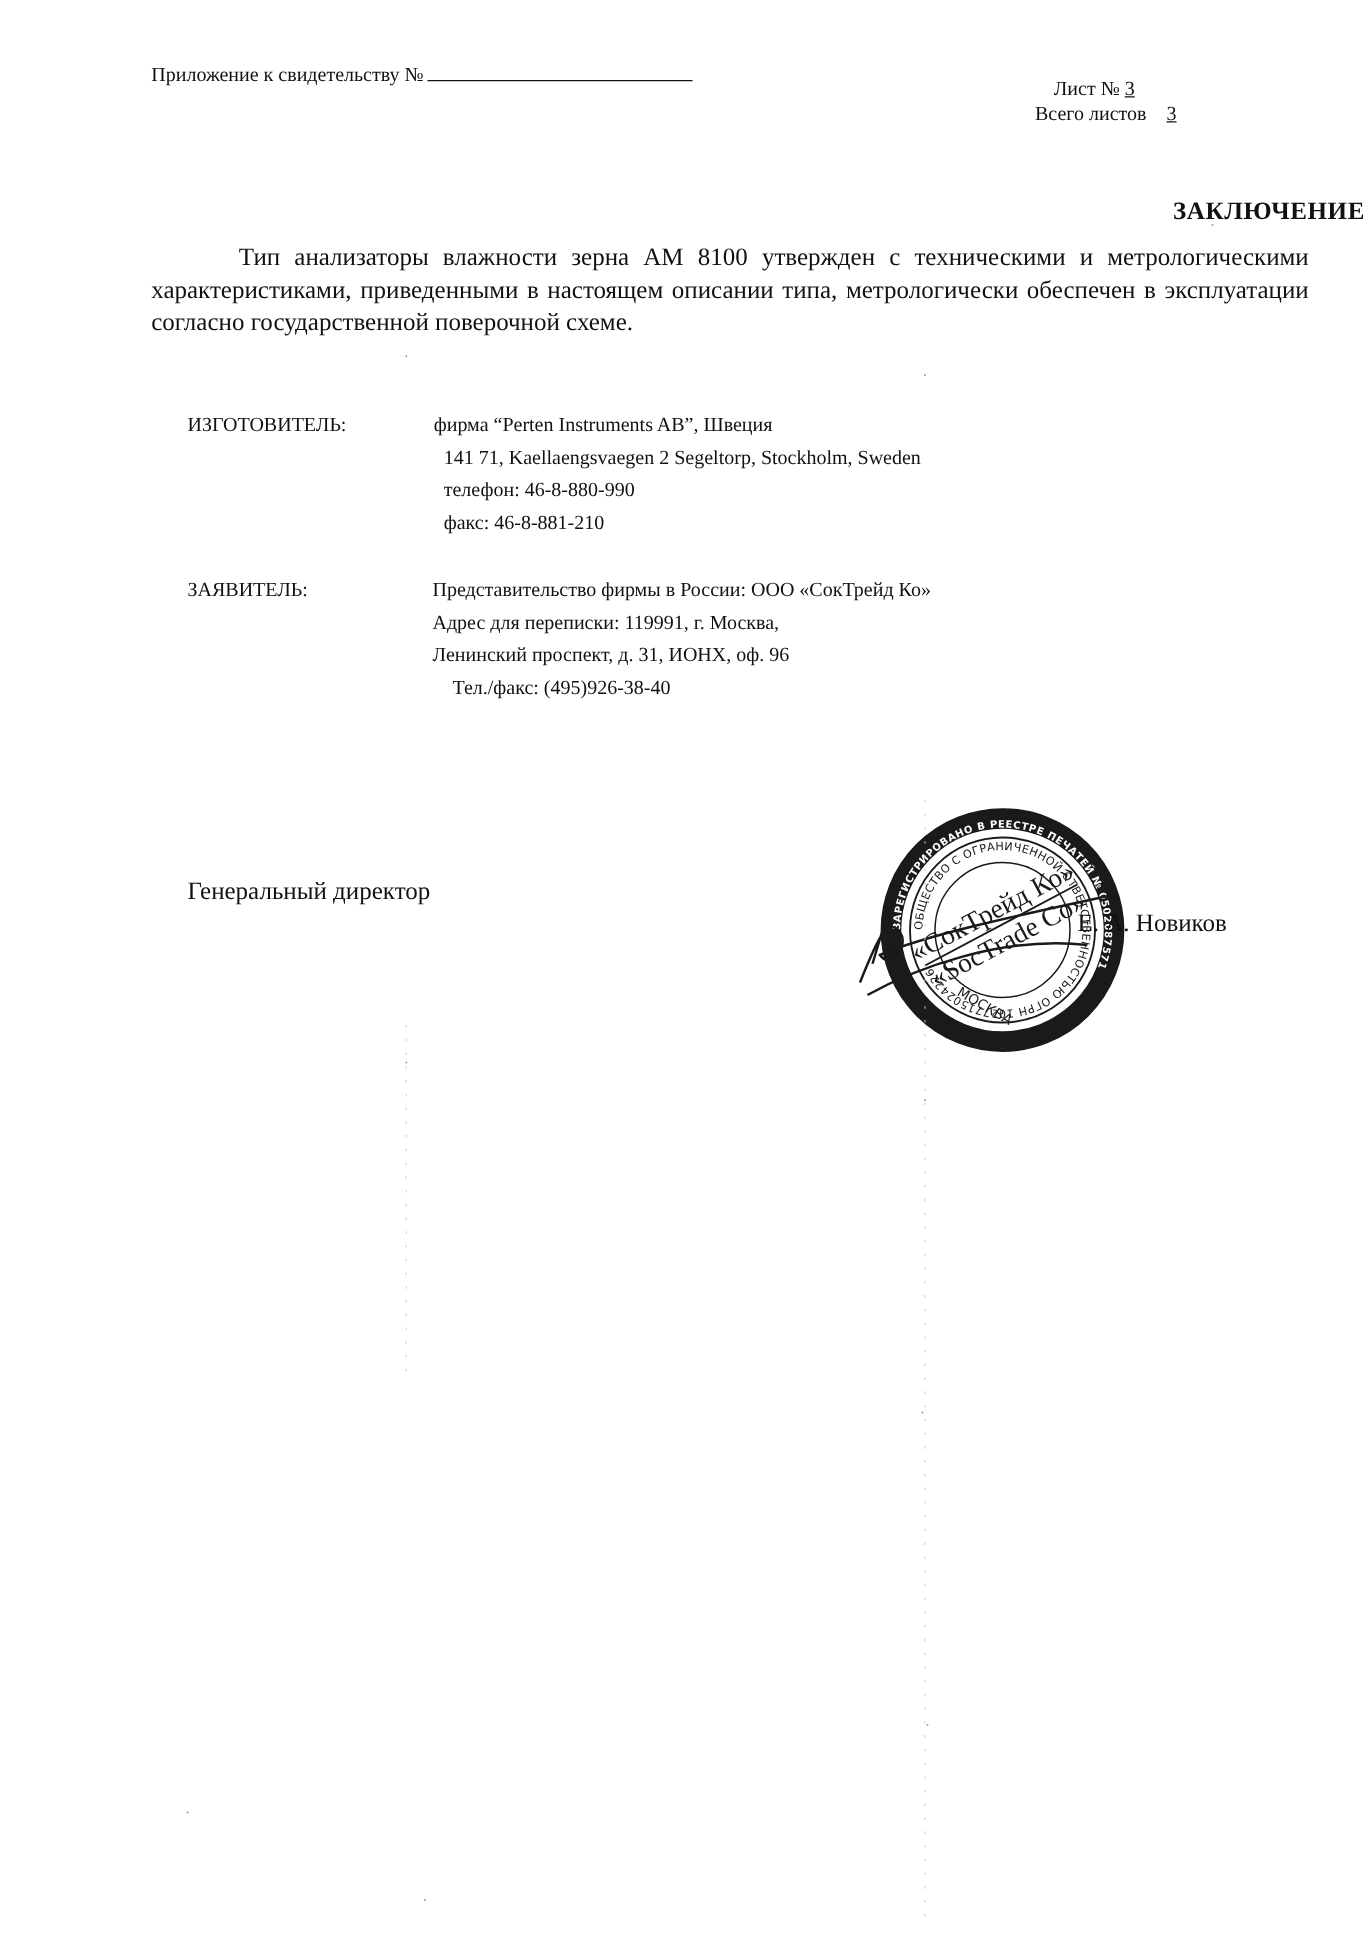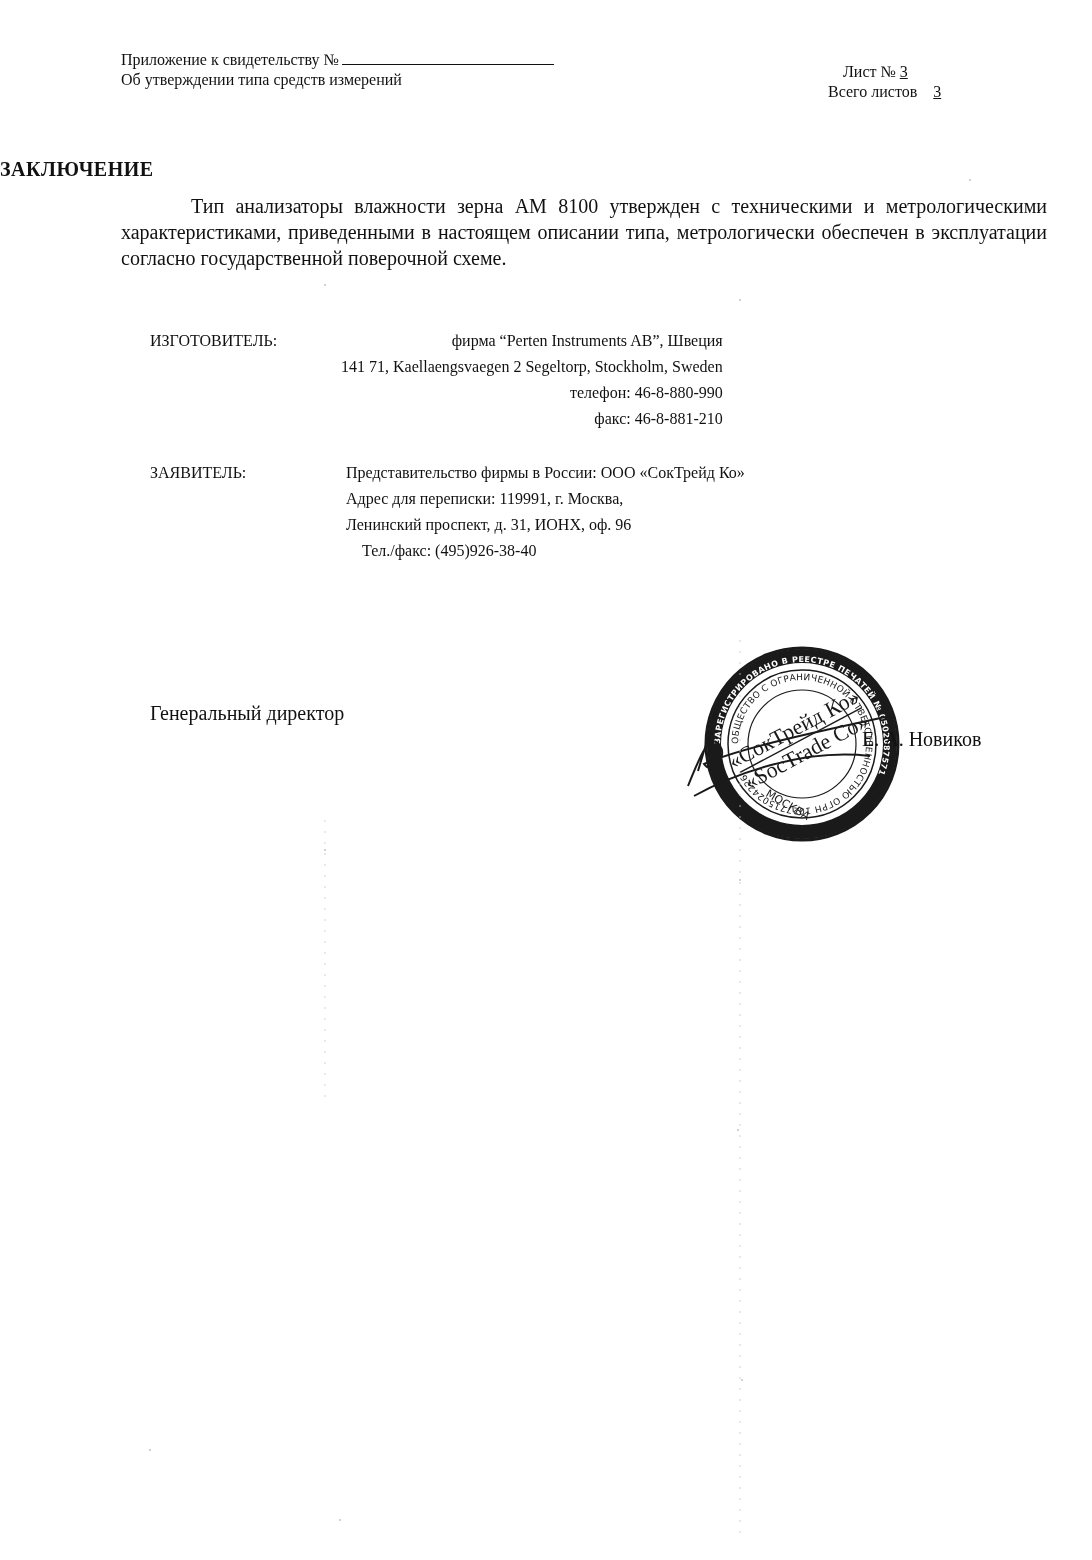--- a/index.html
+++ b/index.html
@@ -11,48 +11,47 @@
     .hdr { font-size: 16px; line-height: 20px; }
     .hdr-left { left: 121px; top: 50px; }
     .hdr-right { left: 828px; top: 50px; margin-top: 12px; }
     .hdr-right .row1 { padding-left: 15px; }
     .ul { text-decoration: underline; }
     .blank-line {
       display: inline-block; width: 212px; border-bottom: 1.5px solid #111;
       height: 14px; vertical-align: baseline; margin-left: 3px;
     }
     .title {
-      left: 0; width: 1092px; top: 158px; text-align: left;
+      left: 0; width: 1092px; top: 158px; text-align: right;
       font-size: 20px; font-weight: bold; letter-spacing: 0.5px;
     }
     .para {
       left: 121px; width: 926px; top: 193px;
       font-size: 20px; line-height: 26px; text-align: justify;
       text-indent: 70px;
     }
     .block { font-size: 16px; line-height: 26px; }
     .lbl { left: 150px; }
-    .val { left: 333px; text-align: right; }
+    .val { left: 347px; }
     .mfr-lbl { top: 328px; }
     .mfr-val { top: 328px; }
     .mfr-val div:not(:first-child) { padding-left: 8px; }
     .app-lbl { top: 460px; }
     .app-val { left: 346px; top: 460px; }
     .app-val .last { padding-left: 5px; margin-left: 11px; }
     .sign { left: 150px; top: 700px; font-size: 20px; line-height: 26px; }
     .signer { left: 862px; top: 726px; font-size: 20px; line-height: 26px; }
     .stamp { left: 680px; top: 636px; width: 320px; height: 215px; }
     .specks { left: 0; top: 0; width: 1092px; height: 1560px; pointer-events: none; }
   </style>
 </head>
 <body>
 
 <div class="abs hdr hdr-left">
   <div><span>Приложение к свидетельству №</span><span class="blank-line"></span></div>
-  <div>Об утверждении типа средств измерений</div>
 </div>
 
 <div class="abs hdr hdr-right">
   <div class="row1">
     <span>Лист №</span>
     <span class="ul">3</span>
   </div>
   <div>
     <span>Всего листов</span>&nbsp;&nbsp;&nbsp;
     <span class="ul">3</span>

